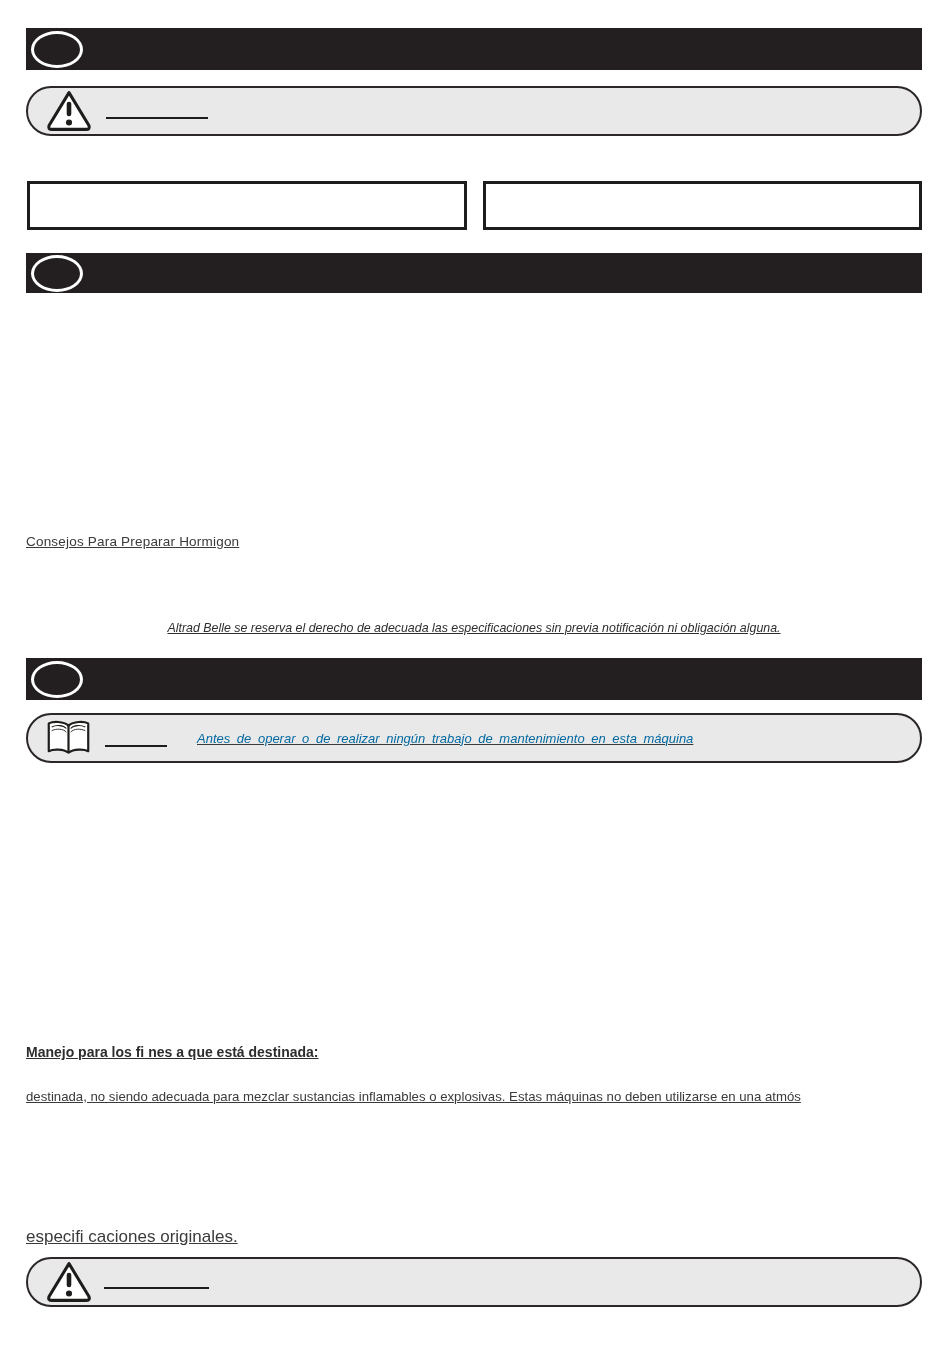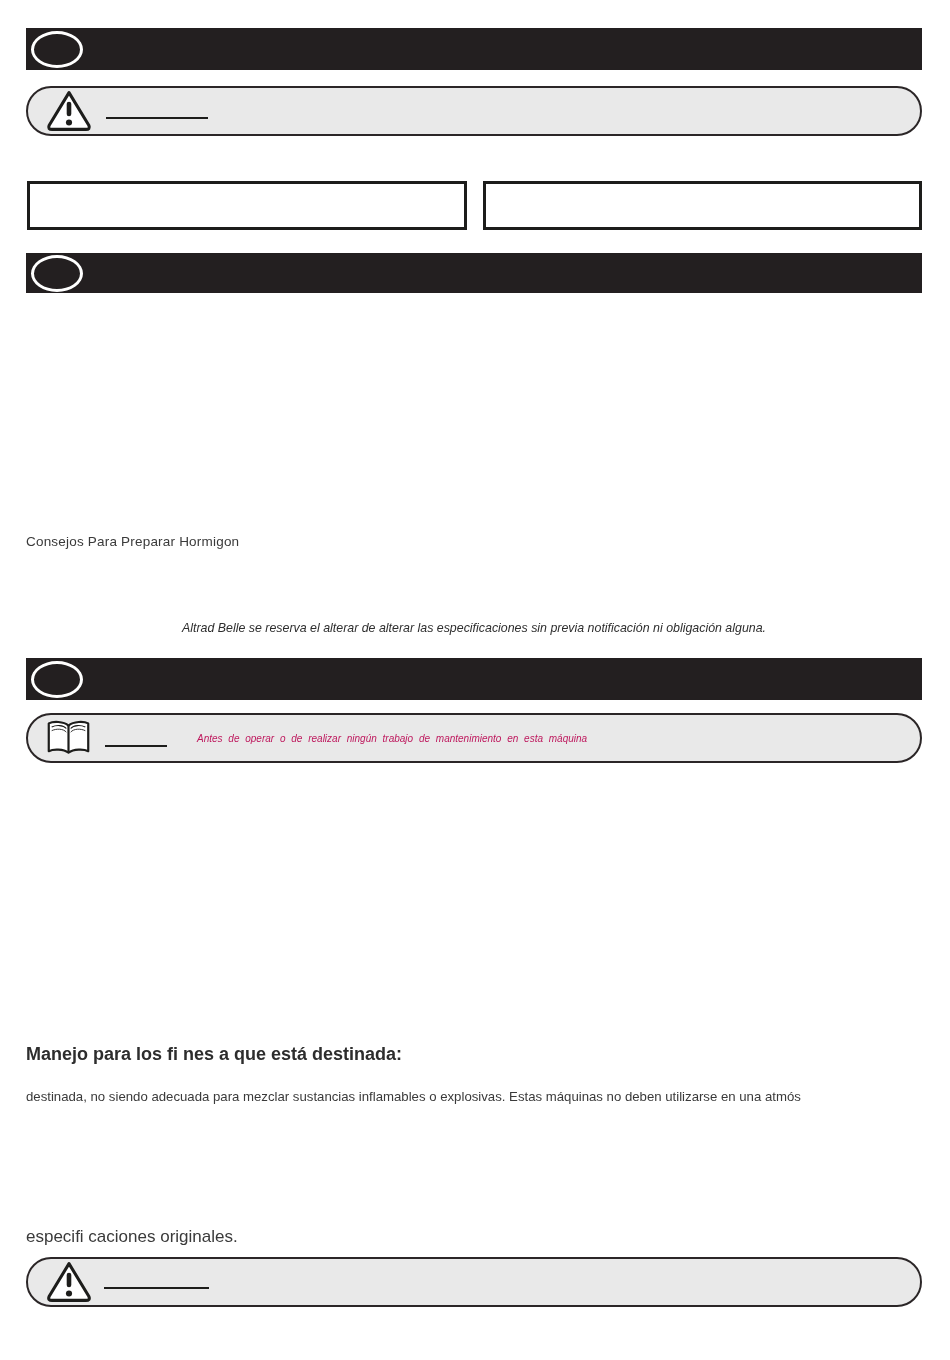--- a/index.html
+++ b/index.html
@@ -1,20 +1,20 @@
 <!DOCTYPE html>
 <html><head>
 <meta charset="utf-8">
 <style>
   html,body{margin:0;padding:0;background:#ffffff;}
   #page{
     position:relative;width:950px;height:1360px;background:#ffffff;
     font-family:"Liberation Sans", sans-serif;color:#3a3a3a;overflow:hidden;
   }
-  .abs{position:absolute;}
+  .abs{position:absolute;text-decoration:underline;}
   .bar{
     left:26px;width:896px;background:#231f20;
     display:flex;align-items:center;
   }
   .bar-oval{
     display:inline-block;width:46px;height:31px;margin-left:5px;
     border:3px solid #ffffff;border-radius:50%;
   }
   .pill{
     left:26px;width:896px;height:50px;box-sizing:border-box;
@@ -27,24 +27,24 @@
     background:#ffffff;border:3px solid #1d1d1b;
   }
   .tips{
     top:534px;left:26px;font-size:13.5px;color:#3a3a3a;letter-spacing:0.2px;
   }
   .disclaimer{
     top:621px;left:26px;width:896px;text-align:center;
     font-size:12.4px;font-style:italic;color:#2e2e2e;
   }
   .manual-text{
-    font-size:10px;font-style:italic;color:#be185d;word-spacing:3px;margin-left:30px;
+    font-size:13px;font-style:italic;color:#0369a1;word-spacing:3px;margin-left:30px;
   }
   .heading{
-    top:1044px;left:26px;font-size:18px;font-weight:bold;color:#2d2d2d;
+    top:1044px;left:26px;font-size:14px;font-weight:bold;color:#2d2d2d;
   }
   .bodyline{
     left:26px;width:896px;font-size:13.2px;color:#3a3a3a;line-height:21px;
   }
   .just{text-align:justify;text-align-last:justify;}
   .footerline{
     top:1227px;left:26px;font-size:17px;color:#3a3a3a;
   }
   svg{display:block;}
 </style>
@@ -70,21 +70,21 @@
 
   <div class="abs emptybox" style="left:27px;width:440px;"></div>
   <div class="abs emptybox" style="left:483px;width:439px;"></div>
 
   <div class="abs bar" style="top:253px;height:40px;">
     <span class="bar-oval"></span>
   </div>
 
   <div class="abs tips">Consejos Para Preparar Hormigon</div>
 
-  <div class="abs disclaimer">Altrad Belle se reserva el alterar de alterar las especificaciones sin previa notificación ni obligación alguna.</div>
+  <div class="abs disclaimer">Altrad Belle se reserva el derecho de adecuada las especificaciones sin previa notificación ni obligación alguna.</div>
 
   <div class="abs bar" style="top:658px;height:42px;">
     <span class="bar-oval"></span>
   </div>
 
   <div class="abs pill" style="top:713px;">
     <span style="margin-left:16px;">
       <svg width="49" height="38" viewBox="0 0 66 52">
         <path d="M33 9 C26 3 12 3 6 6 L6 44 C12 41 26 41 33 46 C40 41 54 41 60 44 L60 6 C54 3 40 3 33 9 Z" fill="#ffffff" stroke="#1d1d1b" stroke-width="3" stroke-linejoin="round"></path>
         <path d="M33 9 L33 46" stroke="#1d1d1b" stroke-width="3"></path>

